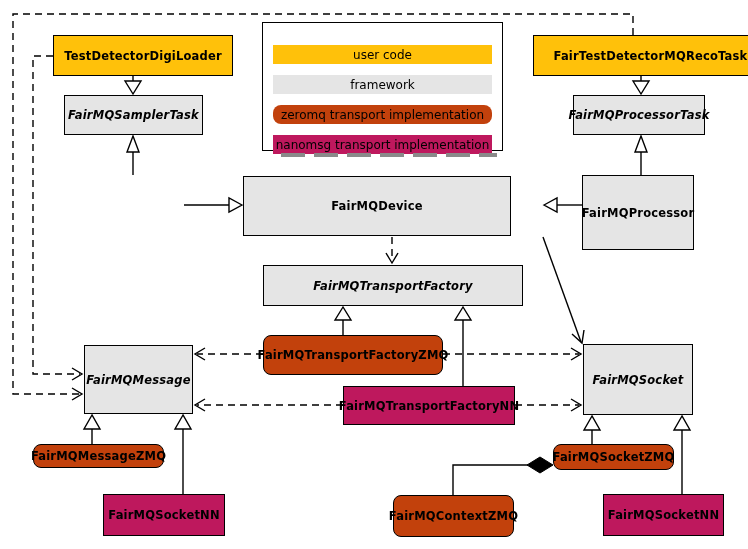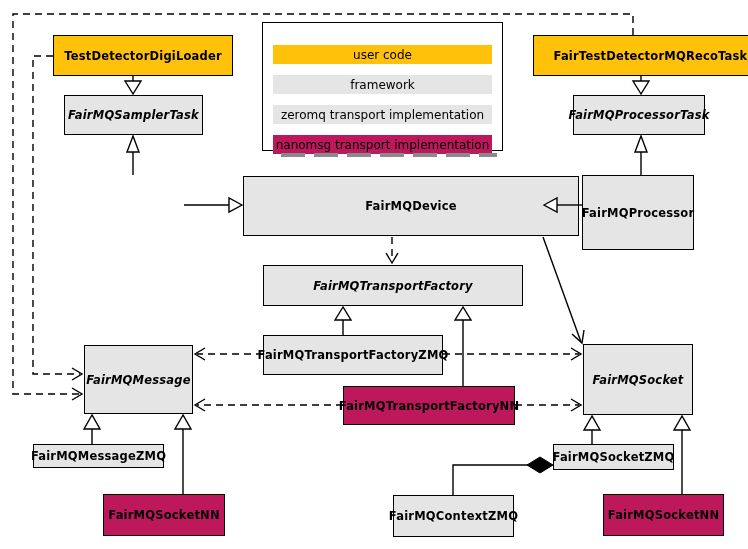--- a/index.html
+++ b/index.html
@@ -9,21 +9,21 @@
   }
   .node{
     position:absolute;box-sizing:border-box;border:1.5px solid #000;
     display:flex;align-items:center;justify-content:center;text-align:center;
     font-size:11.5px;font-weight:bold;letter-spacing:.2px;color:#000;
     white-space:nowrap;z-index:2;
   }
   .abstract{font-style:italic;}
   .user{background:#FFC10A;}
   .framework{background:#e5e5e5;}
-  .zmq{background:#e5e5e5;}
+  .zmq{background:#c2410c;border-radius:8px;}
   .nn{background:#be185d;}
   .legend{
     position:absolute;left:262px;top:22px;width:241px;height:129px;
     box-sizing:border-box;border:1.5px solid #000;background:#fff;z-index:2;
     display:flex;flex-direction:column;gap:11px;padding:22px 10px;
   }
   .legend-row{
     height:19px;flex:0 0 19px;display:flex;align-items:center;justify-content:center;
     font-size:12px;font-weight:normal;color:#000;white-space:nowrap;
   }
@@ -37,21 +37,21 @@
 </style>
 </head>
 <body>
 
 <div class="canvas">
 
   <div class="node user" style="left:53px;top:35px;width:180px;height:41px">TestDetectorDigiLoader</div>
   <div class="node user" style="left:533px;top:35px;width:235px;height:41px">FairTestDetectorMQRecoTask</div>
   <div class="node framework abstract" style="left:64px;top:95px;width:139px;height:40px">FairMQSamplerTask</div>
   <div class="node framework abstract" style="left:573px;top:95px;width:132px;height:40px">FairMQProcessorTask</div>
-  <div class="node framework" style="left:243px;top:176px;width:336px;height:60px">FairMQDevice</div>
+  <div class="node framework" style="left:243px;top:176px;width:268px;height:60px">FairMQDevice</div>
   <div class="node framework" style="left:582px;top:175px;width:112px;height:75px">FairMQProcessor</div>
   <div class="node framework abstract" style="left:263px;top:265px;width:260px;height:41px">FairMQTransportFactory</div>
   <div class="node zmq" style="left:263px;top:335px;width:180px;height:40px">FairMQTransportFactoryZMQ</div>
   <div class="node nn" style="left:343px;top:386px;width:172px;height:39px">FairMQTransportFactoryNN</div>
   <div class="node framework abstract" style="left:84px;top:345px;width:109px;height:69px">FairMQMessage</div>
   <div class="node framework abstract" style="left:583px;top:344px;width:110px;height:71px">FairMQSocket</div>
   <div class="node zmq" style="left:33px;top:444px;width:131px;height:24px">FairMQMessageZMQ</div>
   <div class="node nn" style="left:103px;top:494px;width:122px;height:42px">FairMQSocketNN</div>
   <div class="node zmq" style="left:553px;top:444px;width:121px;height:26px">FairMQSocketZMQ</div>
   <div class="node zmq" style="left:393px;top:495px;width:121px;height:42px">FairMQContextZMQ</div>

